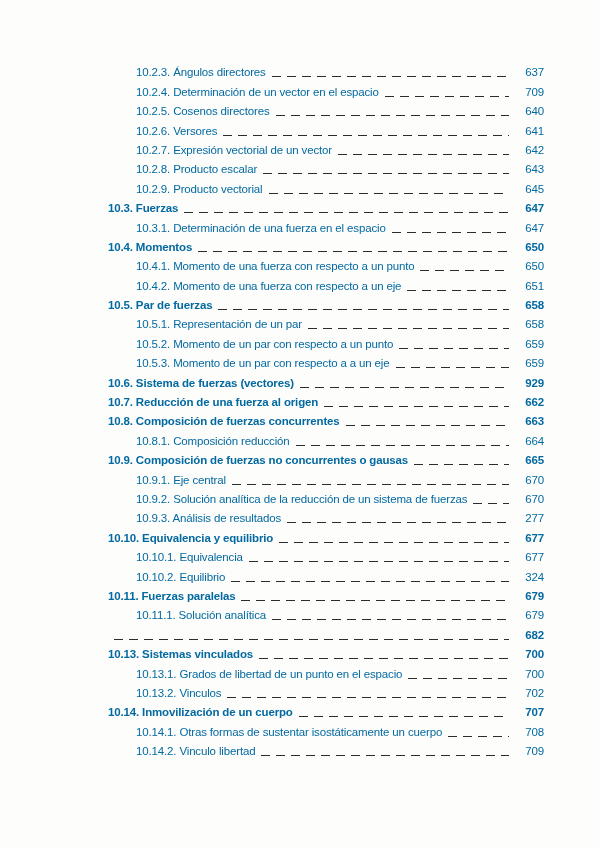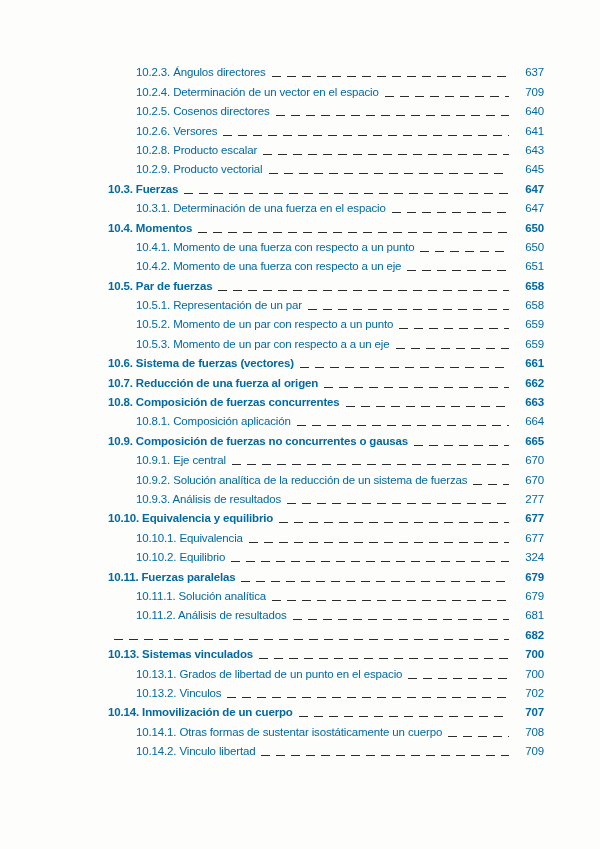--- a/index.html
+++ b/index.html
@@ -80,20 +80,25 @@
         <span class="label">10.2.5. Cosenos directores</span>
         <span class="leader"></span>
         <span class="page-num">640</span>
       </div>
       <div class="row l2">
         <span class="label">10.2.6. Versores</span>
         <span class="leader"></span>
         <span class="page-num">641</span>
       </div>
       <div class="row l2">
+        <span class="label">10.2.7. Expresión vectorial de un vector</span>
+        <span class="leader"></span>
+        <span class="page-num">642</span>
+      </div>
+      <div class="row l2">
         <span class="label">10.2.8. Producto escalar</span>
         <span class="leader"></span>
         <span class="page-num">643</span>
       </div>
       <div class="row l2">
         <span class="label">10.2.9. Producto vectorial</span>
         <span class="leader"></span>
         <span class="page-num">645</span>
       </div>
       <div class="row l1">
@@ -137,34 +142,34 @@
         <span class="page-num">659</span>
       </div>
       <div class="row l2">
         <span class="label">10.5.3. Momento de un par con respecto a a un eje</span>
         <span class="leader"></span>
         <span class="page-num">659</span>
       </div>
       <div class="row l1">
         <span class="label">10.6. Sistema de fuerzas (vectores)</span>
         <span class="leader"></span>
-        <span class="page-num">661</span>
+        <span class="page-num">929</span>
       </div>
       <div class="row l1">
         <span class="label">10.7. Reducción de una fuerza al origen</span>
         <span class="leader"></span>
         <span class="page-num">662</span>
       </div>
       <div class="row l1">
         <span class="label">10.8. Composición de fuerzas concurrentes</span>
         <span class="leader"></span>
         <span class="page-num">663</span>
       </div>
       <div class="row l2">
-        <span class="label">10.8.1. Composición aplicación</span>
+        <span class="label">10.8.1. Composición reducción</span>
         <span class="leader"></span>
         <span class="page-num">664</span>
       </div>
       <div class="row l1">
         <span class="label">10.9. Composición de fuerzas no concurrentes o gausas</span>
         <span class="leader"></span>
         <span class="page-num">665</span>
       </div>
       <div class="row l2">
         <span class="label">10.9.1. Eje central</span>
@@ -198,25 +203,20 @@
       </div>
       <div class="row l1">
         <span class="label">10.11. Fuerzas paralelas</span>
         <span class="leader"></span>
         <span class="page-num">679</span>
       </div>
       <div class="row l2">
         <span class="label">10.11.1. Solución analítica</span>
         <span class="leader"></span>
         <span class="page-num">679</span>
-      </div>
-      <div class="row l2">
-        <span class="label">10.11.2. Análisis de resultados</span>
-        <span class="leader"></span>
-        <span class="page-num">681</span>
       </div>
       <div class="row l1">
         <span class="leader"></span>
         <span class="page-num">682</span>
       </div>
       <div class="row l1">
         <span class="label">10.13. Sistemas vinculados</span>
         <span class="leader"></span>
         <span class="page-num">700</span>
       </div>

